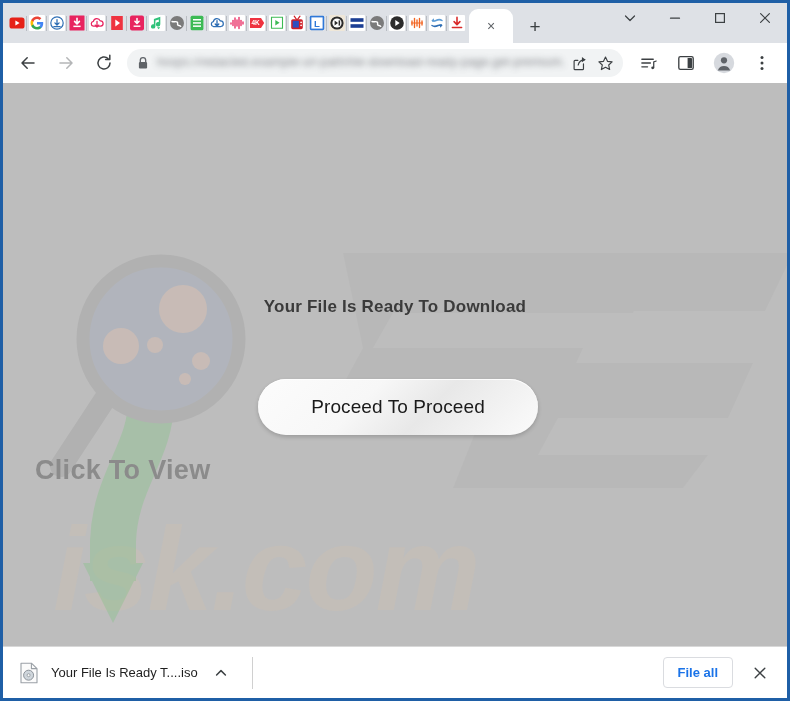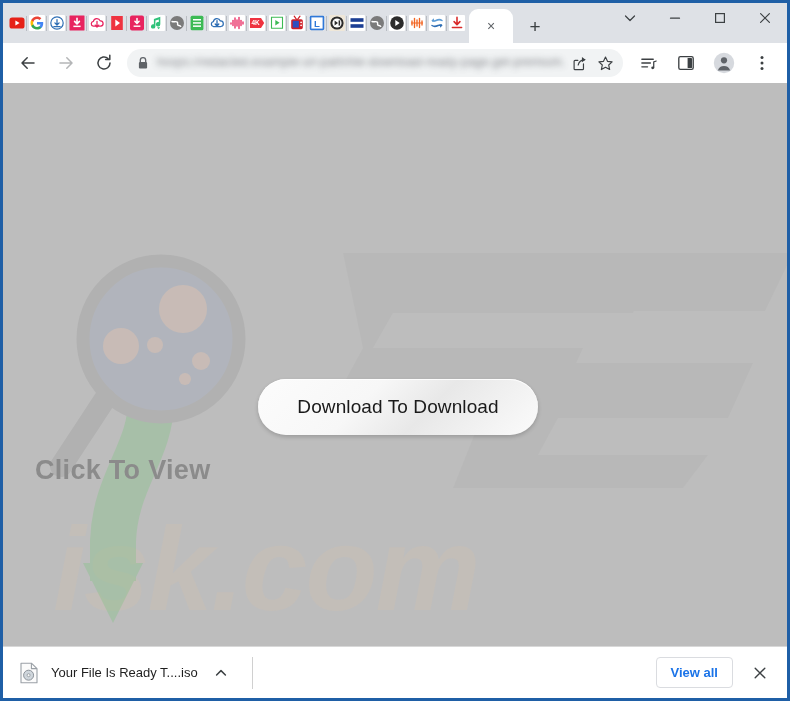--- a/index.html
+++ b/index.html
@@ -679,22 +679,23 @@
       <path d="M62 148 L18 215" stroke="#9a9a9a" stroke-width="22" stroke-linecap="round"></path>
       <circle cx="140" cy="58" r="24" fill="#e0b9a8"></circle>
       <circle cx="78" cy="95" r="18" fill="#e0b9a8"></circle>
       <circle cx="112" cy="94" r="8" fill="#e0b9a8"></circle>
       <circle cx="158" cy="110" r="9" fill="#e0b9a8"></circle>
       <circle cx="142" cy="128" r="6" fill="#e0b9a8"></circle>
     </svg>
 
     <div id="click-to-view">Click To View</div>
 
-
-    <button id="proceed-btn">Download To Download</button>
+    <div id="page-heading">Your File Is Ready To Download</div>
+
+    <button id="proceed-btn">Proceed To Proceed</button>
   </div>
 
   <div id="shelf">
     <div id="dl-item">
       <span id="dl-icon">
         <svg width="20" height="22" viewBox="0 0 20 22">
           <path d="M2 1.2h10.4L18 6.6v14.2H2z" fill="#fbfbfb" stroke="#9aa0a6" stroke-width="1.1" stroke-linejoin="round"></path>
           <path d="M12.4 1.2v5.4H18" fill="none" stroke="#9aa0a6" stroke-width="1.1" stroke-linejoin="round"></path>
           <circle cx="9.6" cy="13.2" r="5" fill="#cfd6dc" stroke="#8d949b" stroke-width="1"></circle>
           <circle cx="9.6" cy="13.2" r="1.5" fill="#fbfbfb" stroke="#8d949b" stroke-width="0.8"></circle>
@@ -704,21 +705,21 @@
       <span id="dl-chevron">
         <svg width="14" height="14" viewBox="0 0 14 14">
           <path d="M2.6 9 L7 4.6 L11.4 9" fill="none" stroke="#3c4043" stroke-width="1.5" stroke-linecap="round" stroke-linejoin="round"></path>
         </svg>
       </span>
     </div>
 
     <div id="shelf-sep"></div>
     <div id="shelf-spacer"></div>
 
-    <button id="show-all">View all</button>
+    <button id="show-all">File all</button>
 
     <div id="shelf-close">
       <svg width="14" height="14" viewBox="0 0 14 14">
         <path d="M2.2 2.2 L11.8 11.8 M11.8 2.2 L2.2 11.8" stroke="#3c4043" stroke-width="1.4" stroke-linecap="round"></path>
       </svg>
     </div>
   </div>
 
 </div>
 

